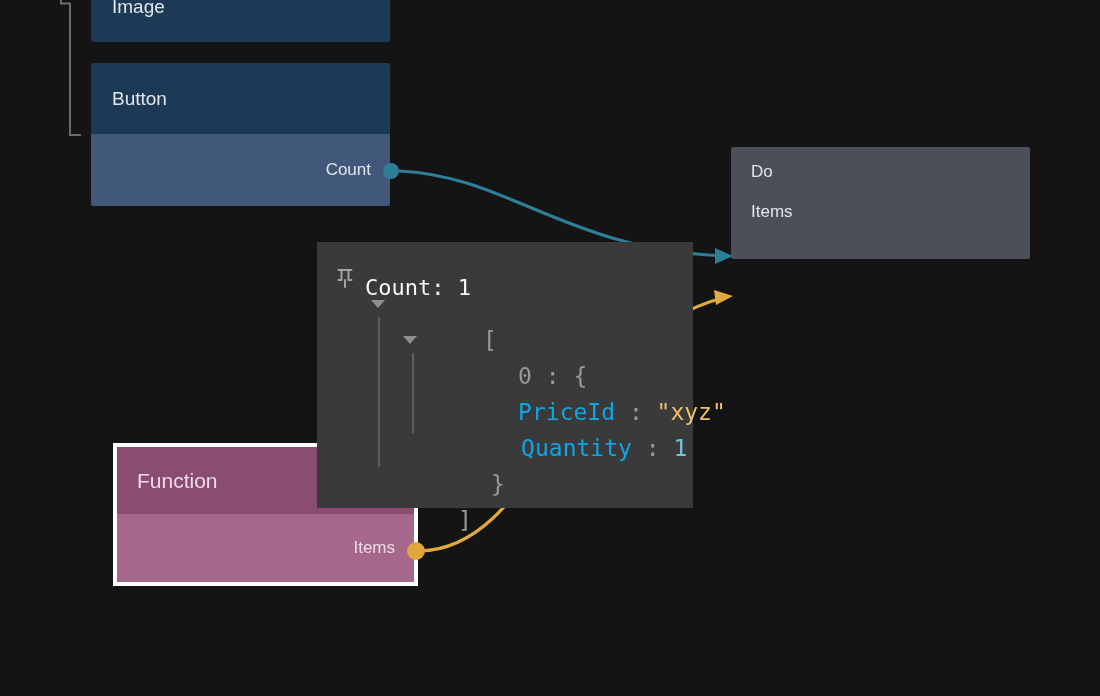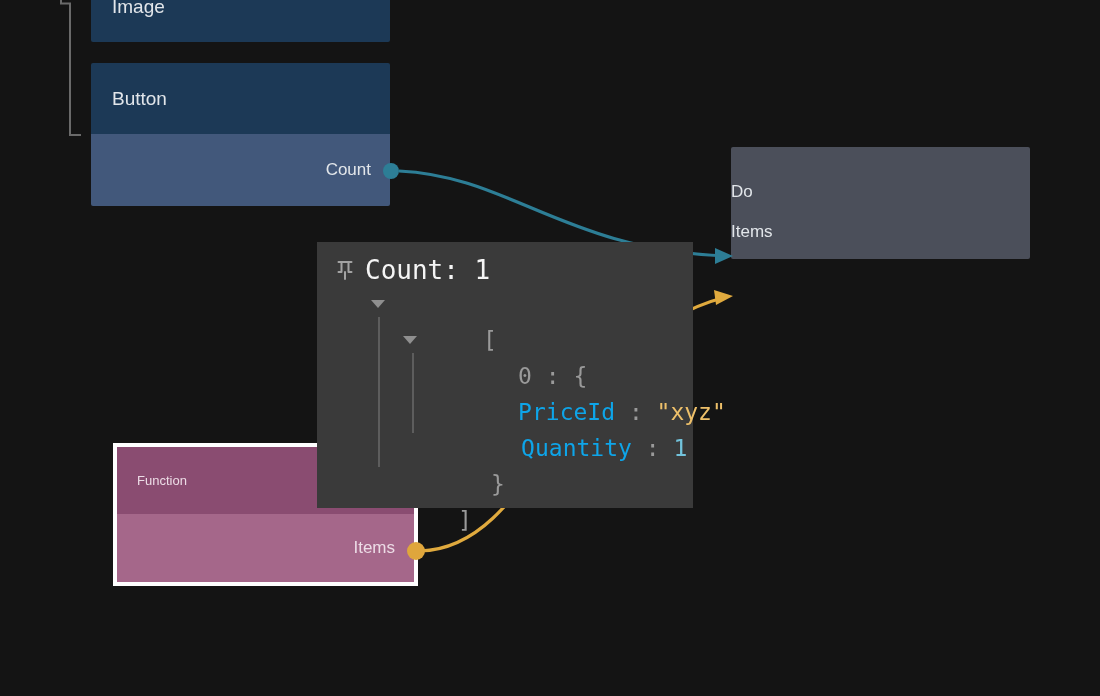--- a/index.html
+++ b/index.html
@@ -23,37 +23,37 @@
   .image-node  { left:91px; top:-28px; width:299px; height:70px; background:#1c3956; }
   .image-node .node-header { height:70px; }
 
   .button-node { left:91px; top:63px; width:299px; }
   .button-node .node-header { height:71px; background:#1c3956; }
   .button-node .node-body   { height:72px; background:#42587b; display:flex; align-items:center; justify-content:flex-end; padding-right:19px; }
 
   .buy-node { left:731px; top:147px; width:299px; }
   .buy-node .node-header { height:72px; background:#383b43; }
   .buy-node .node-body   { height:112px; background:#4b4f5a; padding-top:15px; box-sizing:border-box; }
-  .port-row { height:40px; display:flex; align-items:flex-end; }
+  .port-row { height:40px; display:flex; align-items:flex-start; padding-left:20px; }
 
   .function-node { left:113px; top:443px; width:297px; border:4px solid #ffffff; border-radius:0; }
-  .function-node .node-header { height:67px; background:#8a4c71; padding-left:20px; color:#ecdce6; font-size:13px; }
+  .function-node .node-header { height:67px; background:#8a4c71; padding-left:20px; color:#ecdce6; font-size:21px; }
   .function-node .node-body   { height:68px; background:#a5678a; display:flex; align-items:center; justify-content:flex-end; padding-right:19px; color:#ecdce6; }
 
   
   .wires { position:absolute; left:0; top:0; z-index:3; pointer-events:none; }
 
   
   .popup {
     position:absolute; left:317px; top:242px; width:376px; height:266px;
     background:#3a3a3a; z-index:5;
     font-family:"DejaVu Sans Mono", monospace; font-size:23px;
   }
   .popup-header { position:absolute; left:19px; top:13px; display:flex; align-items:center; gap:11px; }
-  .count-label { color:#f5f5f5; font-size:26px; }
+  .count-label { color:#f5f5f5; font-size:22px;margin-top:20px; }
   .prow { position:absolute; white-space:pre; line-height:36px; height:36px; }
   .r1 { left:83px;  top:44px; }
   .r2 { left:118px; top:80px; }
   .r3 { left:118px; top:116px; }
   .r4 { left:121px; top:152px; }
   .r5 { left:91px;  top:188px; }
   .r6 { left:58px;  top:224px; }
   .punct  { color:#9a9a9a; }
   .key    { color:#0ea5e9; }
   .string { color:#eec06a; }

